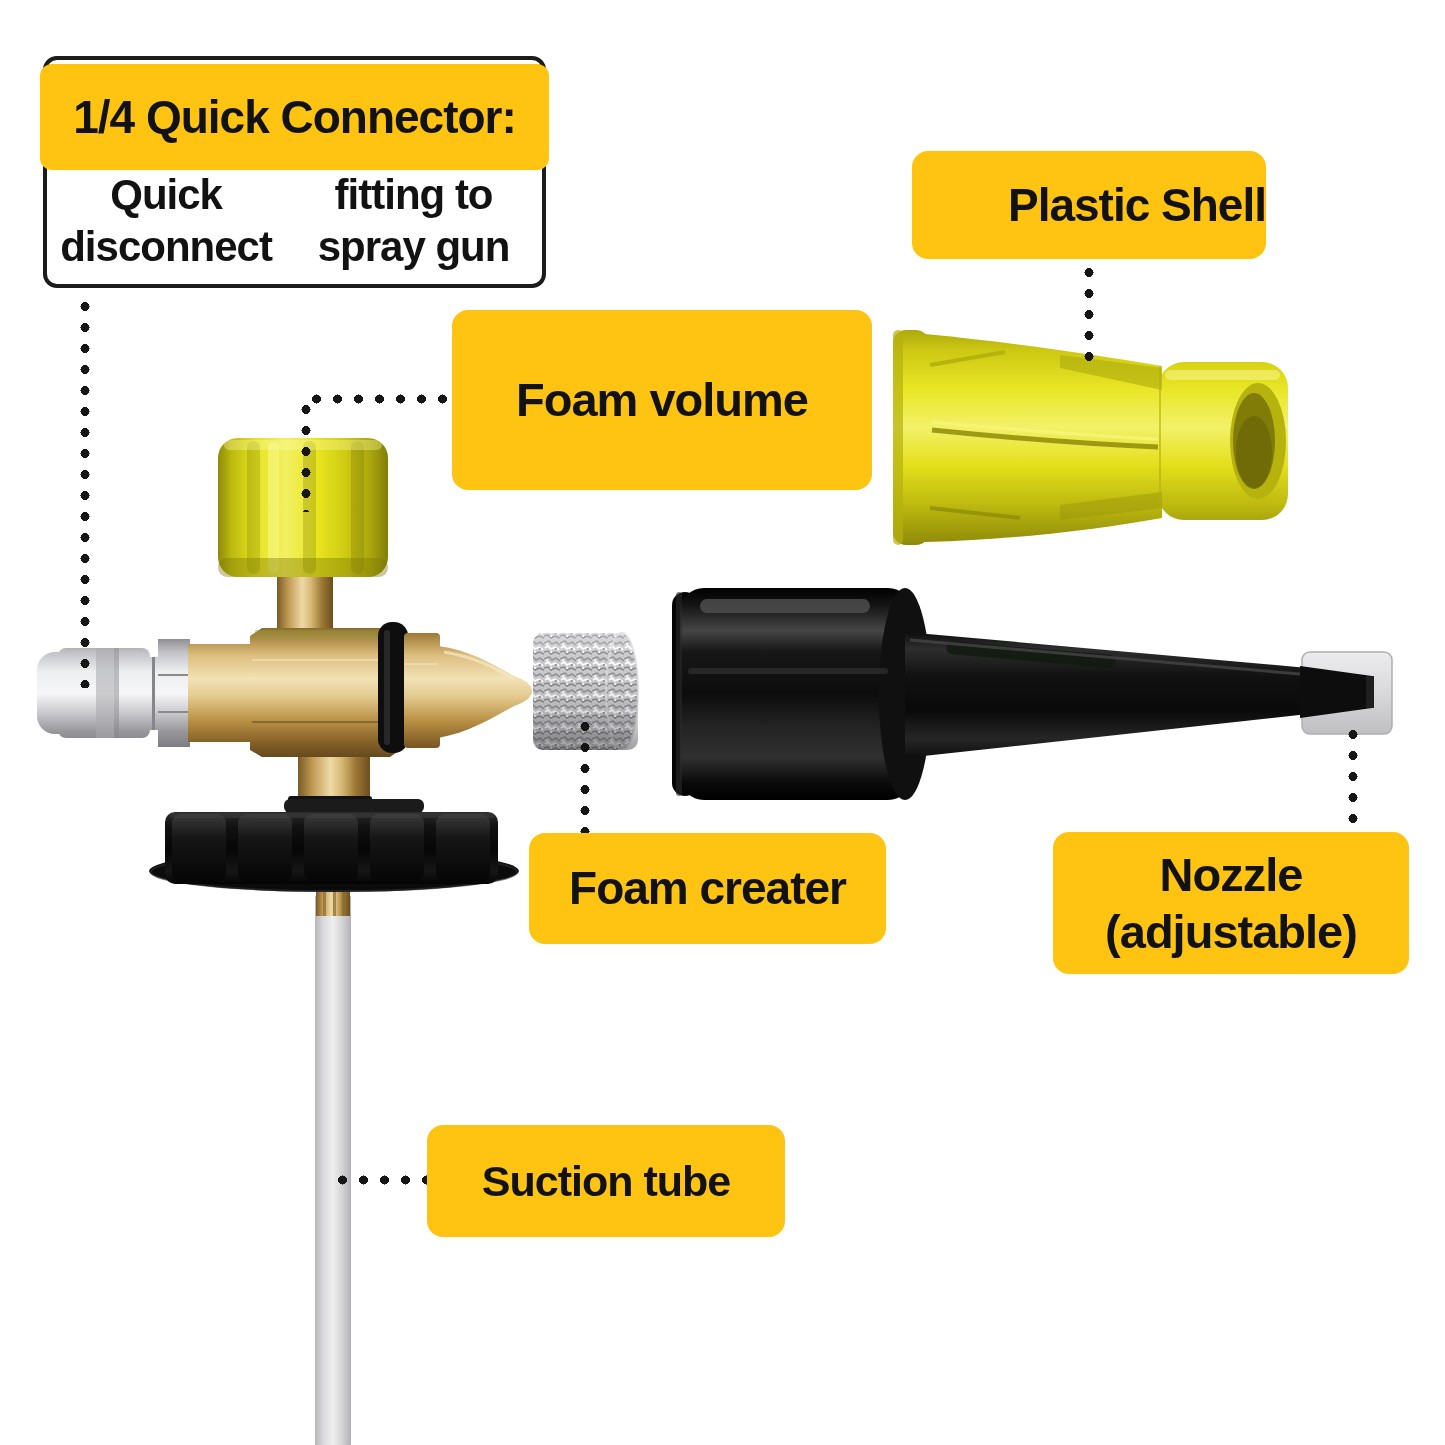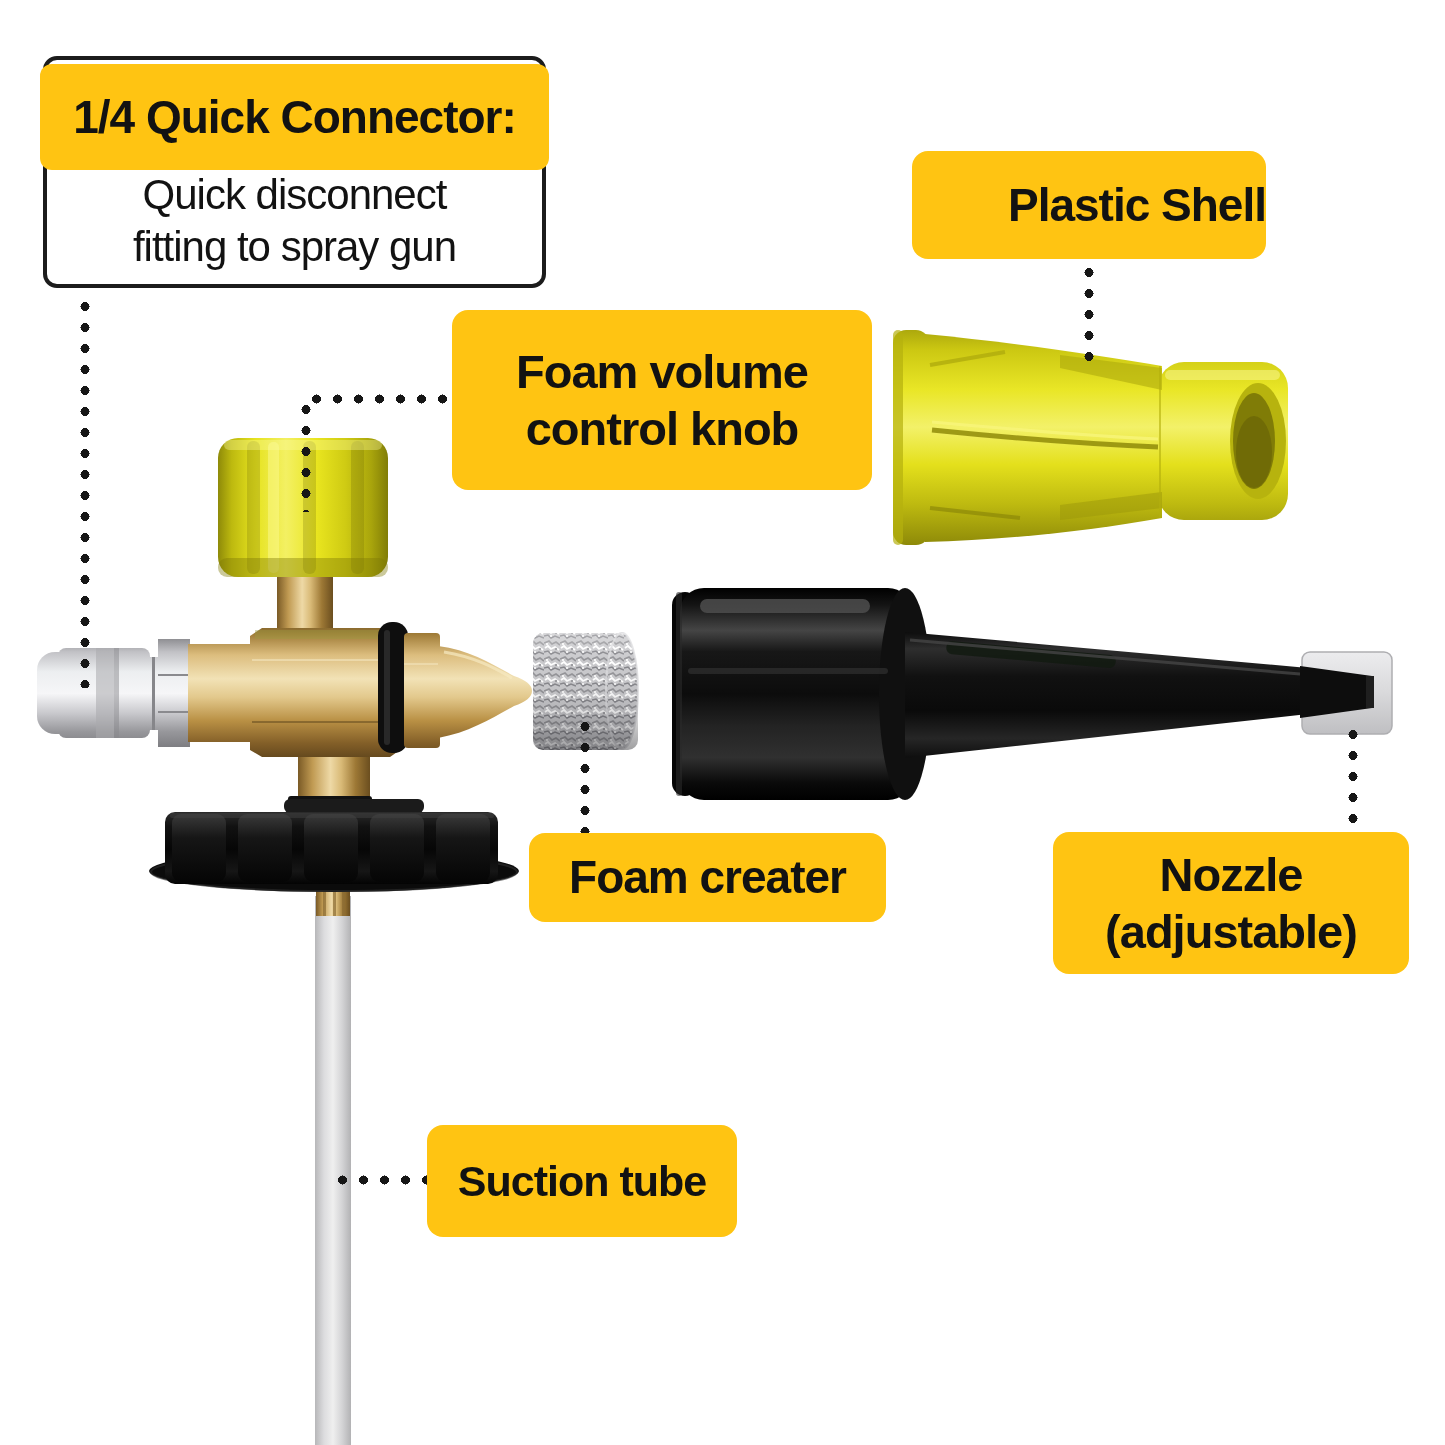--- a/index.html
+++ b/index.html
@@ -10,23 +10,23 @@
   
   .label{position:absolute;background:var(--label-bg,#ffc412);color:var(--label-text,#121212);
          border-radius:16px;display:flex;flex-direction:column;align-items:center;justify-content:center;
          font-weight:700;text-align:center;letter-spacing:-1px;line-height:1.22;}
   .label .ln{display:block;}
 
   
   .callout{position:absolute;}
   .callout-body{position:absolute;left:3px;right:3px;top:8px;bottom:0;background:var(--callout-bg,#fff);
          border:4px solid var(--callout-border,#1c1c1c);border-radius:14px;
-         display:flex;flex-direction:column;align-items:center;justify-content:center;
+         display:flex;flex-direction:row;align-items:center;justify-content:center;
          padding-top:98px;box-sizing:border-box;color:var(--label-text,#121212);
-         font-size:42px;font-weight:400;letter-spacing:-1px;line-height:1.24;text-align:center;}
+         font-size:42px;font-weight:700;letter-spacing:-1px;line-height:1.24;text-align:center;}
   .callout-header{position:absolute;left:0;right:0;top:0;height:106px;background:var(--label-bg,#ffc412);
          border-radius:12px;display:flex;align-items:center;justify-content:center;
          color:var(--label-text,#121212);font-size:46px;font-weight:700;letter-spacing:-1px;margin-top:16px;}
 
   
   .dots-v{position:absolute;width:10px;
           background-image:radial-gradient(circle 4.6px at 5px 10.5px,var(--dot,#161616) 97%,transparent 100%);
           background-size:10px 21px;background-repeat:repeat-y;}
   .dots-h{position:absolute;height:10px;
           background-image:radial-gradient(circle 4.6px at 10.5px 5px,var(--dot,#161616) 97%,transparent 100%);
@@ -262,33 +262,32 @@
       <span class="ln">Quick disconnect</span>
       <span class="ln">fitting to spray gun</span>
     </div>
     <div class="callout-header">
       <span>1/4 Quick Connector:</span>
     </div>
   </div>
 
   <div class="label" style="left:452px;top:310px;width:420px;height:180px;font-size:47px;">
     <span class="ln">Foam volume</span>
-    <span class="ln">control knob</span>
   </div>
 
   <div class="label" style="left:912px;top:151px;width:354px;height:108px;font-size:46px;align-items:flex-end;">
     <span class="ln">Plastic Shell</span>
   </div>
 
-  <div class="label" style="left:529px;top:833px;width:357px;height:89px;font-size:46px;">
+  <div class="label" style="left:529px;top:833px;width:357px;height:111px;font-size:46px;">
     <span class="ln">Foam creater</span>
   </div>
 
   <div class="label" style="left:1053px;top:832px;width:356px;height:142px;font-size:47px;">
     <span class="ln">Nozzle</span>
     <span class="ln">(adjustable)</span>
   </div>
 
-  <div class="label" style="left:427px;top:1125px;width:310px;height:112px;font-size:43px;">
+  <div class="label" style="left:427px;top:1125px;width:358px;height:112px;font-size:43px;">
     <span class="ln">Suction tube</span>
   </div>
 
 </div>
 
 </body></html>

